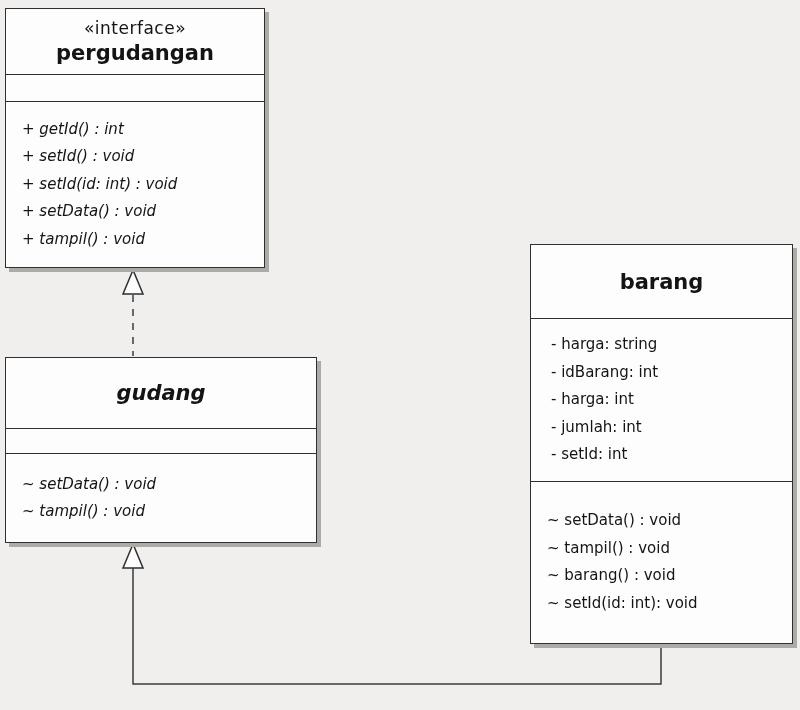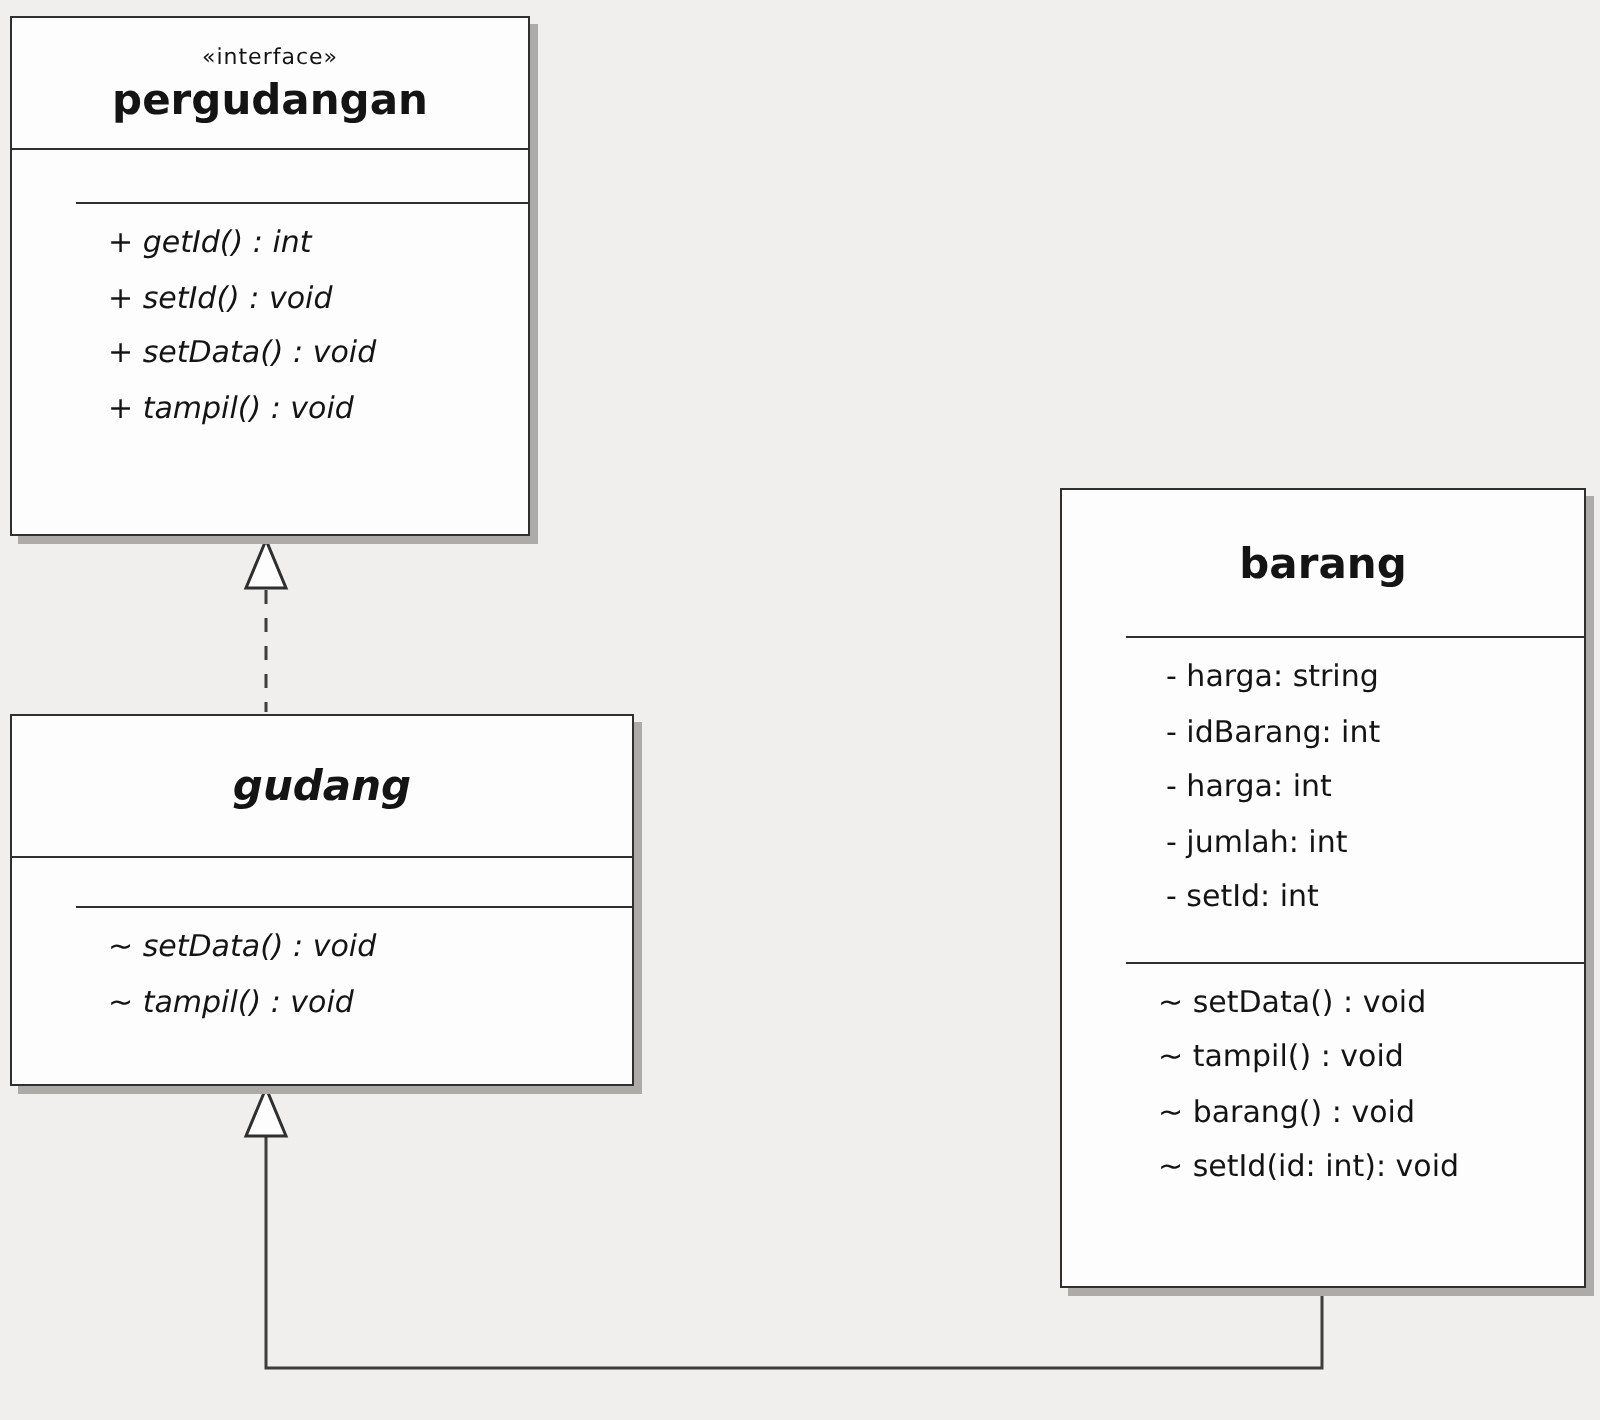--- a/index.html
+++ b/index.html
@@ -33,35 +33,35 @@
   }
   .compartment { box-sizing: border-box; }
   .compartment + .compartment { border-top: 1.5px solid #2f2f2f; }
   .title-comp {
     display: flex;
     flex-direction: column;
     align-items: center;
     justify-content: center;
   }
   .stereotype {
-    font-size: 11px;
+    font-size: 17px;
     letter-spacing: 0.5px;
     margin-bottom: 3px;
   }
   .class-name {
     font-size: 21px;
     font-weight: bold;
   }
   .class-name.abstract { font-style: italic; }
   .members {
     flex: 1;
     display: flex;
     flex-direction: column;
+    justify-content: center;
     padding: 6px 6px 6px 16px;
-    margin-left: 32px;
   }
   .member {
     font-size: 15px;
     line-height: 27.5px;
     white-space: nowrap;
   }
   .members.italic .member { font-style: italic; }
   
   #cls-pergudangan { left: 5px; top: 8px; width: 260px; height: 260px; }
   #cls-pergudangan .title-comp { height: 65px; }
@@ -95,20 +95,21 @@
 
   <div class="uml-class" id="cls-pergudangan">
     <div class="compartment title-comp">
       <div class="stereotype">«interface»</div>
       <div class="class-name">pergudangan</div>
     </div>
     <div class="compartment attrs"></div>
     <div class="compartment members italic">
         <div class="member">+ getId() : int</div>
         <div class="member">+ setId() : void</div>
+        <div class="member">+ setId(id: int) : void</div>
         <div class="member">+ setData() : void</div>
         <div class="member">+ tampil() : void</div>
       </div>
   </div>
 
   <div class="uml-class" id="cls-gudang">
     <div class="compartment title-comp">
       <div class="class-name abstract">gudang</div>
     </div>
     <div class="compartment attrs"></div>

